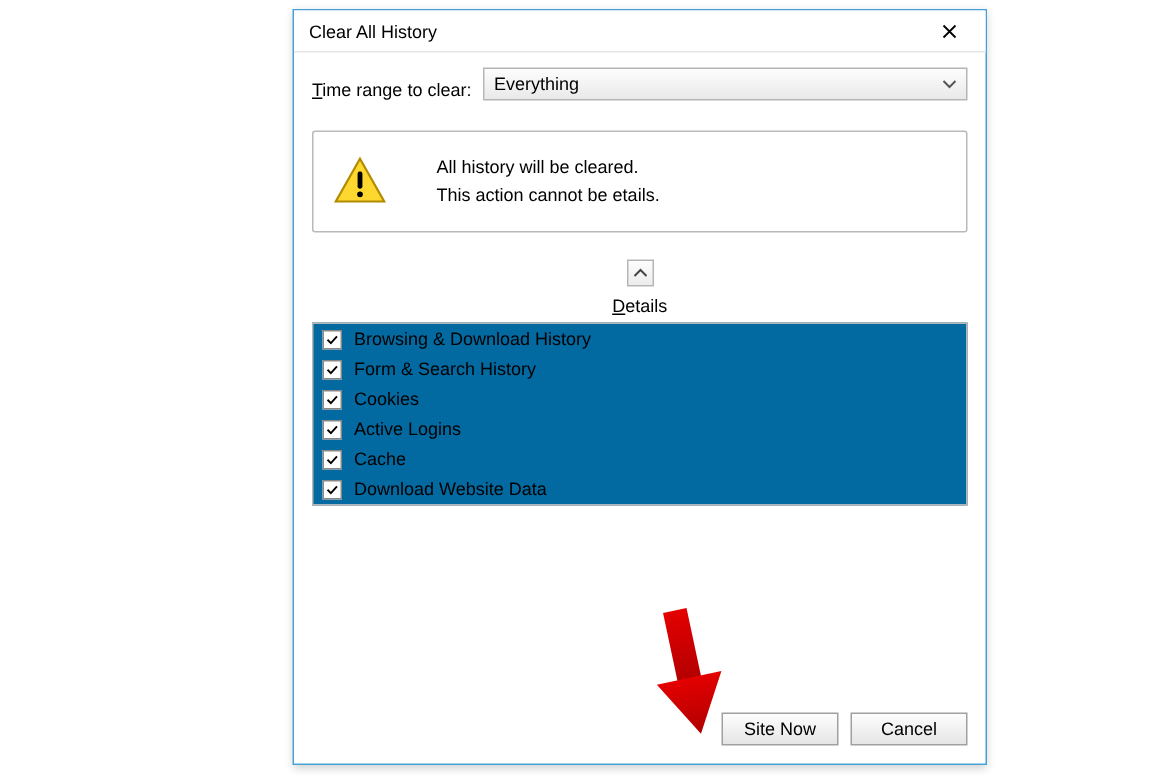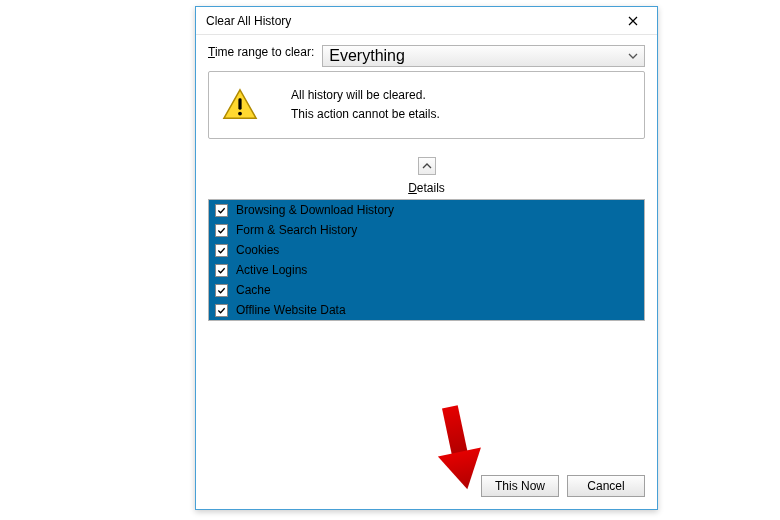--- a/index.html
+++ b/index.html
@@ -38,35 +38,35 @@
       background: transparent; border: none;
       cursor: pointer;
     }
     .close svg { width: 10px; height: 10px; }
 
     .body {
       padding: 10px 12px;
     }
 
     .range-row {
-      display: flex; align-items: flex-start; gap: 8px;
-      margin-bottom: 4px;
+      display: flex; align-items: flex-end; gap: 8px;
+      margin-bottom: 20px;
     }
     .range-row .label {
       font-size: 12px;
     }
     .range-row .label .ul { text-decoration: underline; }
     .range-select {
       flex: 1;
       height: 22px;
       border: 1px solid #b5b5b5;
       background: linear-gradient(#fdfdfd, #e9e9e9);
       display: flex; align-items: center; justify-content: space-between;
       padding: 0 6px;
-      font-size: 16px;
+      font-size: 12px;
       color: #000;
       cursor: pointer;
     }
     .chev { width: 10px; height: 10px; }
 
     .warning-box {
       border: 1px solid #b9b9b9;
       border-radius: 2px;
       padding: 14px 12px;
       display: flex; align-items: center; gap: 32px;
@@ -219,28 +219,28 @@
             </svg>
           </span>
           <span>Cache</span>
         </div>
         <div class="check-item">
           <span class="checkbox">
             <svg viewBox="0 0 10 10">
               <path d="M1.5 5 L4 7.5 L8.5 2.5" stroke="#000" stroke-width="1.4" fill="none"></path>
             </svg>
           </span>
-          <span>Offline Website Data</span>
+          <span>Download Website Data</span>
         </div>
       </div>
 
   </div>
 
   <div class="button-row">
-    <button class="btn">This Now</button>
+    <button class="btn">Site Now</button>
     <button class="btn">Cancel</button>
   </div>
 
 </div>
 
 <svg class="arrow-annot" width="60" height="100" viewBox="0 0 60 100">
   <defs>
     <linearGradient id="arr" x1="0" y1="0" x2="0" y2="1">
       <stop offset="0" stop-color="#e40000"></stop>
       <stop offset="1" stop-color="#b00000"></stop>

